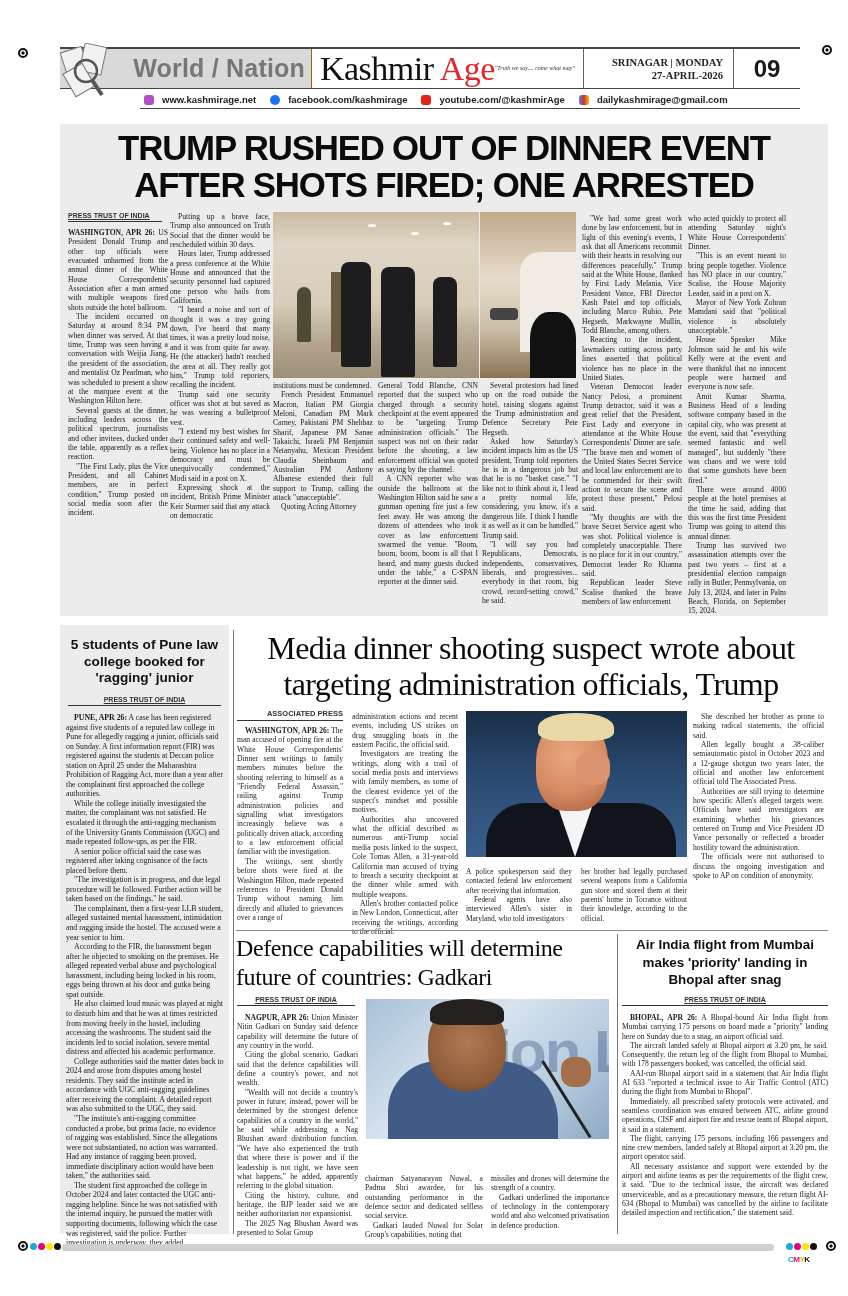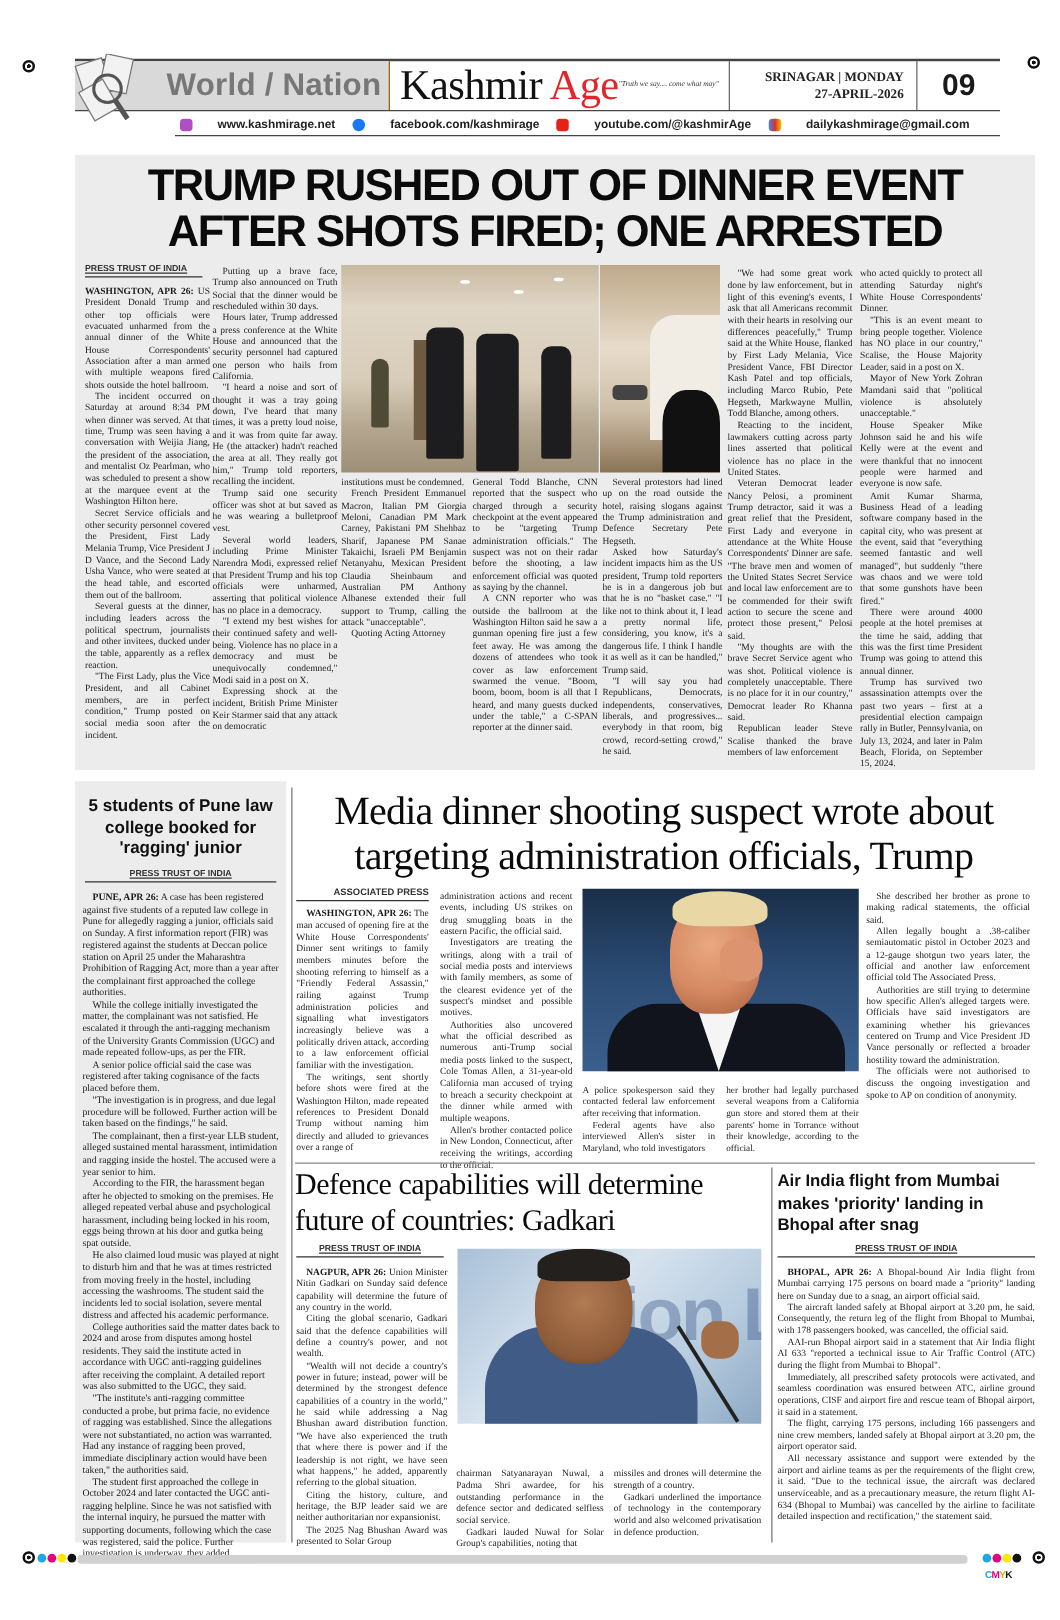--- a/index.html
+++ b/index.html
@@ -13,21 +13,21 @@
   .mast .section { width: 252px; background: #d9d9d9; border-right: 1px solid #a16207; display: flex; align-items: center; justify-content: flex-end; padding-right: 6px; font-family: "Liberation Sans", sans-serif; font-weight: bold; font-size: 25px; color: #777; letter-spacing: 0.2px; position: relative; }
   .mast .logo-icon { position: absolute; left: -2px; top: -6px; width: 64px; height: 58px; }
   .mast .brand { width: 272px; border-right: 1px solid #666; display: flex; align-items: center; justify-content: center; }
   .mast .brand-name { font-family: "Liberation Serif", serif; font-size: 34px; line-height: 30px; color: #111; letter-spacing: -0.5px; }
   .mast .brand-name .age { color: #e0262b; }
   .mast .tagline { font-size: 6px; font-style: italic; color: #333; margin-top: -1px; }
   .mast .dateline { width: 150px; border-right: 1px solid #666; display: flex; flex-direction: column; align-items: flex-end; justify-content: center; padding-right: 10px; font-family: "Liberation Serif", serif; font-weight: bold; font-size: 10.5px; line-height: 13px; color: #222; }
   .mast .pageno { flex: 1; display: flex; align-items: center; justify-content: center; font-family: "Liberation Sans", sans-serif; font-weight: bold; font-size: 24px; }
 
   .social { position: absolute; left: 140px; top: 91px; width: 660px; height: 18px; border-bottom: 1.5px solid #444; display: flex; align-items: center; gap: 14px; font-family: "Liberation Sans", sans-serif; font-weight: bold; font-size: 9.5px; color: #222; padding-left: 4px; }
-  .social .item { display: flex; align-items: center; gap: 20px; }
+  .social .item { display: flex; align-items: center; gap: 8px; }
   .social .ic { width: 10px; height: 10px; border-radius: 3px; display: inline-block; }
 
   
   .lead { position: absolute; left: 60px; top: 124px; width: 768px; height: 492px; background: #ececec; }
   .lead-head { position: absolute; left: 0; top: 6px; width: 768px; text-align: center; font-family: "Liberation Sans", sans-serif; font-weight: bold; font-size: 35.5px; line-height: 37px; letter-spacing: -1.2px; color: #0b0b0b; transform: scaleX(0.98); }
   .lead .byline { position: absolute; left: 8px; top: 88px; width: 94px; font-family: "Liberation Sans", sans-serif; font-weight: bold; font-size: 7px; color: #333; border-bottom: 1px solid #333; padding-bottom: 2px; text-decoration: underline; }
   .col { position: absolute; font-family: Liberation Serif, serif; font-size: 7.6px; line-height: 9.35px; text-align: justify; color: #1a1a1a; }
   .col p { text-indent: 8px; }
   .col p.first { text-indent: 0; }
   .col b { font-weight: bold; }
@@ -59,21 +59,21 @@
   .def-byline { position: absolute; left: 237px; top: 996px; width: 118px; text-align: center; font-family: "Liberation Sans", sans-serif; font-weight: bold; font-size: 7px; color: #333; border-bottom: 1px solid #333; padding-bottom: 2px; text-decoration: underline; }
   .photo4 { position: absolute; left: 366px; top: 999px; width: 243px; height: 140px; background: linear-gradient(135deg, #a8c0d8 0%, #d7e3ee 40%, #b8cde0 70%, #8ea9c4 100%); overflow: hidden; }
   .photo4 .bgtext { position: absolute; left: 80px; top: 18px; font-family: "Liberation Sans", sans-serif; font-weight: bold; font-size: 60px; color: rgba(40,70,120,0.35); white-space: nowrap; letter-spacing: -2px; }
   .photo4 .head { position: absolute; left: 62px; top: 4px; width: 78px; height: 88px; border-radius: 45%; background: radial-gradient(circle at 50% 45%, #b07a52 0%, #8d5a38 70%, #5a3a24 100%); }
   .photo4 .hairc { position: absolute; left: 64px; top: 0px; width: 74px; height: 26px; border-radius: 50% 50% 20% 20%; background: #23201e; }
   .photo4 .body { position: absolute; left: 22px; top: 62px; width: 170px; height: 90px; border-radius: 50px 60px 0 0; background: #3f5b86; }
   .photo4 .mic { position: absolute; left: 175px; top: 62px; width: 3px; height: 90px; background: #222; transform: rotate(-32deg); transform-origin: top; }
   .photo4 .hand2 { position: absolute; left: 195px; top: 58px; width: 30px; height: 30px; border-radius: 40%; background: #a46e48; }
 
   
-  .air-head { position: absolute; left: 622px; top: 936px; width: 206px; font-family: "Liberation Sans", sans-serif; font-weight: bold; font-size: 13.4px; line-height: 17.5px; color: #111; }
+  .air-head { position: absolute; left: 622px; top: 936px; width: 206px; text-align: center; font-family: "Liberation Sans", sans-serif; font-weight: bold; font-size: 13.4px; line-height: 17.5px; color: #111; }
   .air-byline { position: absolute; left: 622px; top: 996px; width: 206px; text-align: center; font-family: "Liberation Sans", sans-serif; font-weight: bold; font-size: 7px; color: #333; border-bottom: 1px solid #333; padding-bottom: 2px; text-decoration: underline; }
 
   
   .footbar { position: absolute; left: 48px; top: 1244px; width: 740px; height: 7px; background: #d0d0d0; border-radius: 3px; }
   .cmyk { position: absolute; display: flex; gap: 1px; }
   .cmyk span { width: 7px; height: 7px; border-radius: 50%; display: inline-block; }
   .cmyk-label { position: absolute; left: 788px; top: 1255px; font-family: "Liberation Sans", sans-serif; font-weight: bold; font-size: 8px; letter-spacing: -0.5px; }
 </style>
 </head>
 <body>
@@ -127,30 +127,28 @@
 <div class="lead">
   <div class="lead-head">
     <div>TRUMP RUSHED OUT OF DINNER EVENT</div>
     <div>AFTER SHOTS FIRED; ONE ARRESTED</div>
   </div>
   <div class="byline">PRESS TRUST OF INDIA</div>
 
   <div class="col" style="left:8px;top:104px;width:100px;">
     <p class="first"><b>WASHINGTON, APR 26:</b> <span>US President Donald Trump and other top officials were evacuated unharmed from the annual dinner of the White House Correspondents' Association after a man armed with multiple weapons fired shots outside the hotel ballroom.</span></p>
     <p>The incident occurred on Saturday at around 8:34 PM when dinner was served. At that time, Trump was seen having a conversation with Weijia Jiang, the president of the association, and mentalist Oz Pearlman, who was scheduled to present a show at the marquee event at the Washington Hilton here.</p>
-    <p>Secret Service officials and other security personnel covered the President, First Lady Melania Trump, Vice President J D Vance, and the Second Lady Usha Vance, who were seated at the head table, and escorted them out of the ballroom.</p>
     <p>Several guests at the dinner, including leaders across the political spectrum, journalists and other invitees, ducked under the table, apparently as a reflex reaction.</p>
     <p>"The First Lady, plus the Vice President, and all Cabinet members, are in perfect condition," Trump posted on social media soon after the incident.</p>
   </div>
   <div class="col" style="left:110px;top:88px;width:100px;">
     <p>Putting up a brave face, Trump also announced on Truth Social that the dinner would be rescheduled within 30 days.</p>
     <p>Hours later, Trump addressed a press conference at the White House and announced that the security personnel had captured one person who hails from California.</p>
     <p>"I heard a noise and sort of thought it was a tray going down, I've heard that many times, it was a pretty loud noise, and it was from quite far away. He (the attacker) hadn't reached the area at all. They really got him," Trump told reporters, recalling the incident.</p>
     <p>Trump said one security officer was shot at but saved as he was wearing a bulletproof vest.</p>
-    <p>Several world leaders, including Prime Minister Narendra Modi, expressed relief that President Trump and his top officials were unharmed, asserting that political violence has no place in a democracy.</p>
     <p>"I extend my best wishes for their continued safety and well-being. Violence has no place in a democracy and must be unequivocally condemned," Modi said in a post on X.</p>
     <p>Expressing shock at the incident, British Prime Minister Keir Starmer said that any attack on democratic</p>
   </div>
 
   <div class="photo1">
     <div class="ceiling-light" style="left:95px;top:12px;"></div>
     <div class="ceiling-light" style="left:138px;top:20px;"></div>
     <div class="ceiling-light" style="left:170px;top:10px;"></div>
     <div class="wall" style="left:58px;top:60px;width:28px;height:80px;"></div>
     <div class="fig" style="left:24px;top:75px;width:14px;height:55px;background:#4d4a36;"></div>

